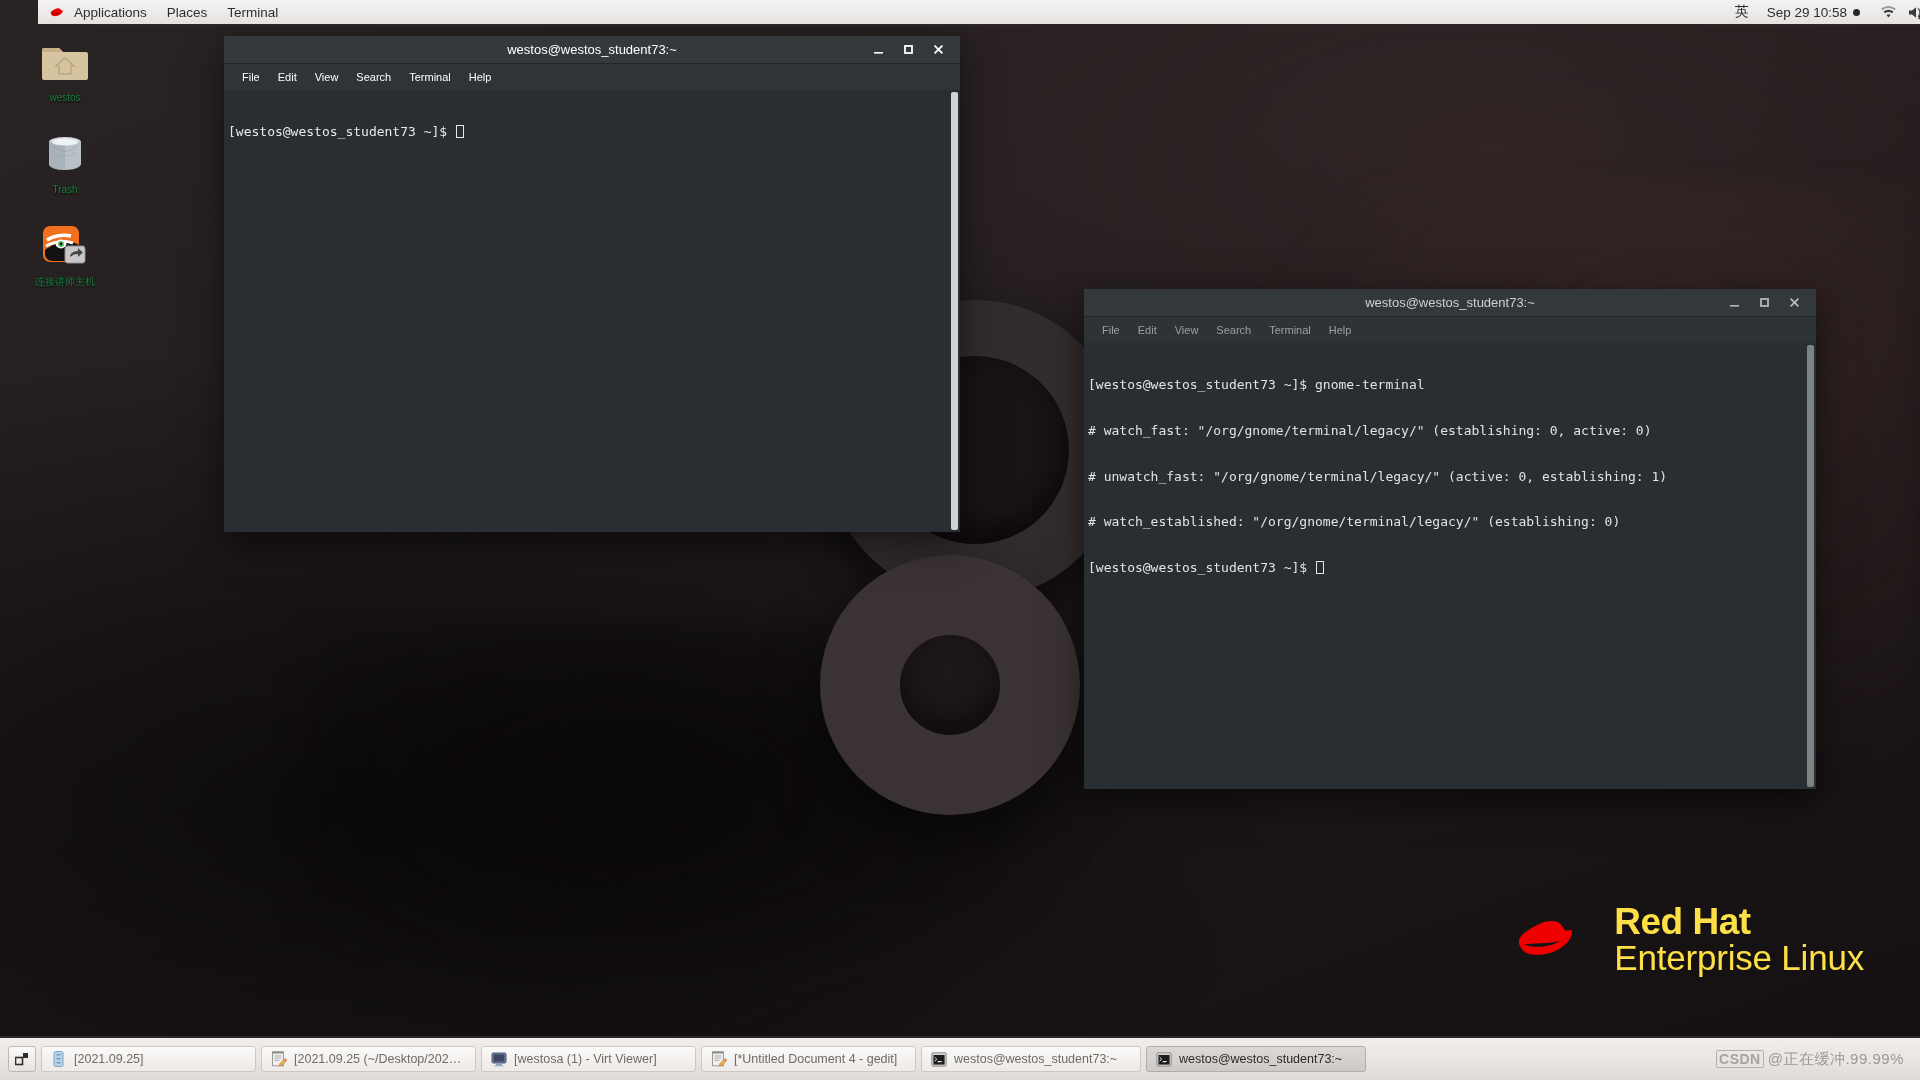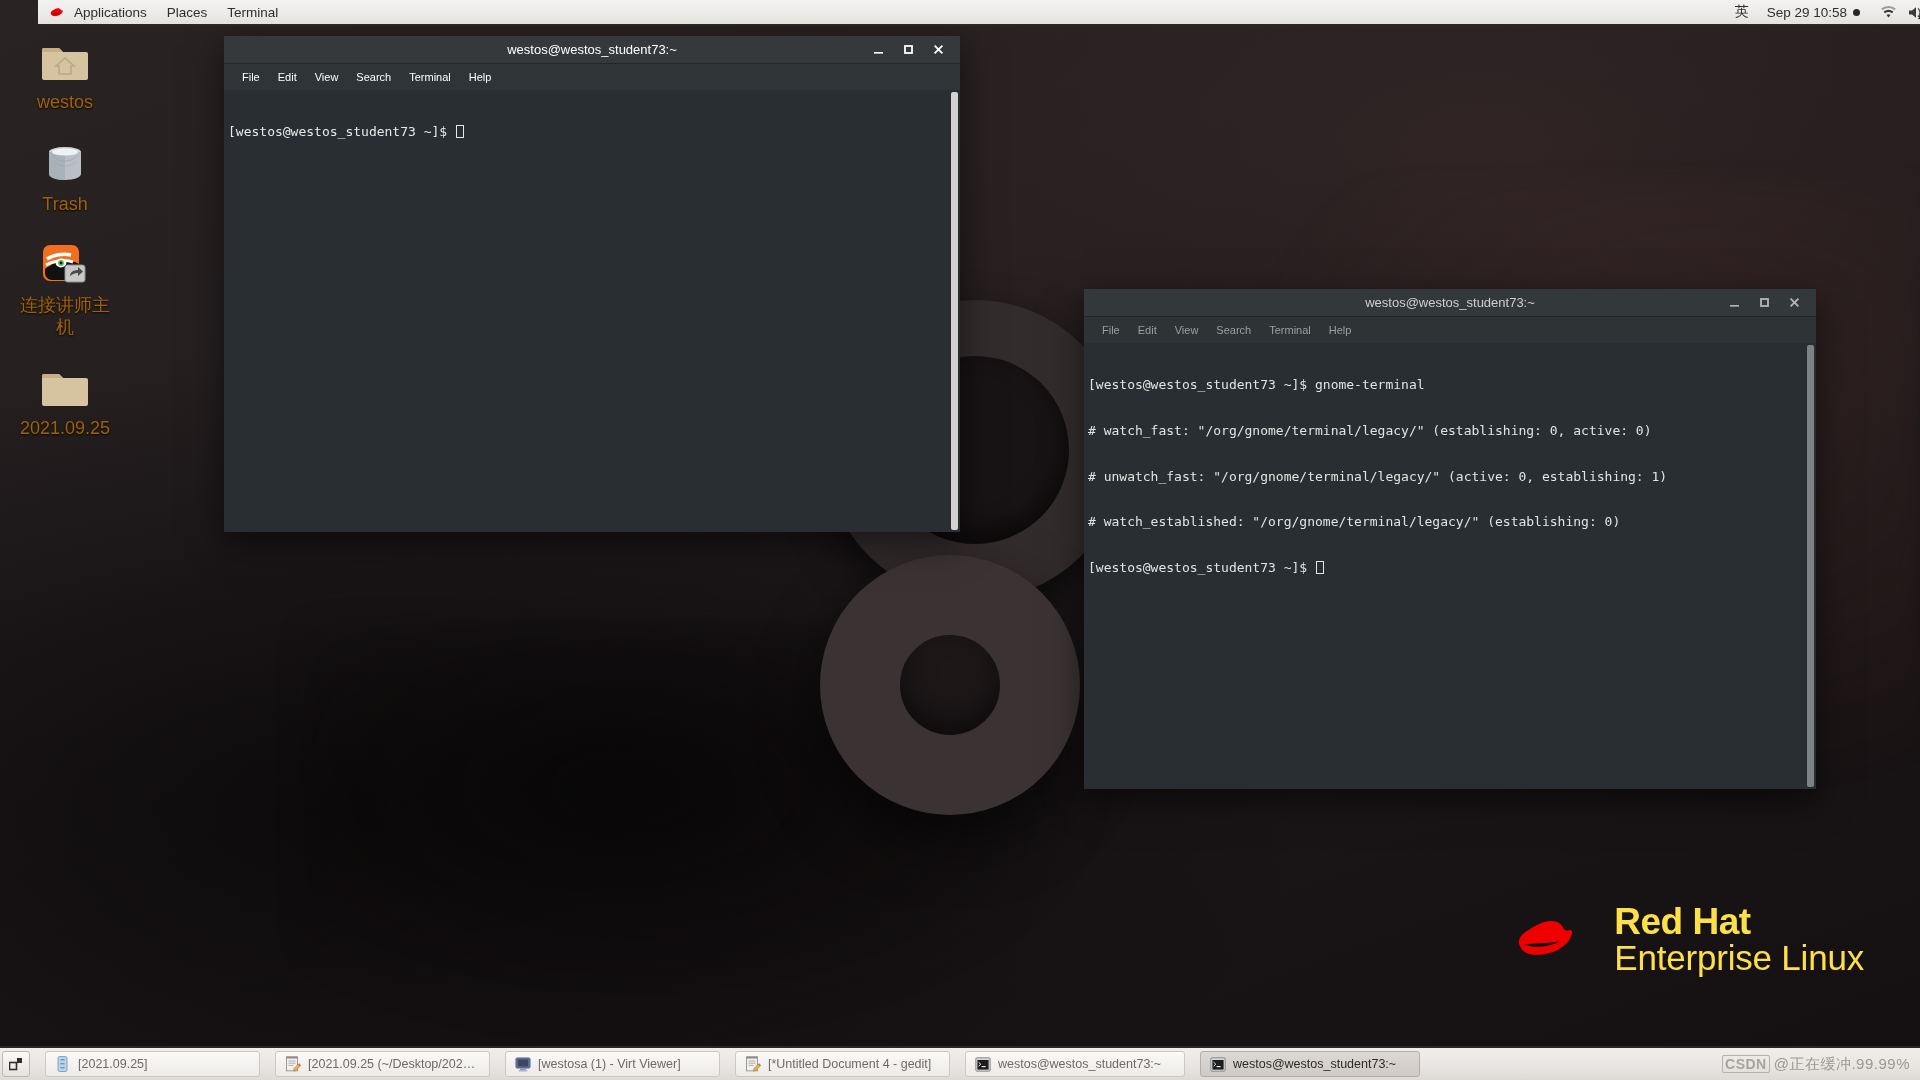--- a/index.html
+++ b/index.html
@@ -78,21 +78,21 @@
   
   #icon-layer { position: absolute; left: 0; top: 26px; width: 130px; z-index: 5; }
   .desk-icon {
     width: 108px; margin: 0 auto 14px auto;
     display: flex; flex-direction: column; align-items: center;
     padding-top: 12px;
     cursor: default;
   }
   .desk-icon .glyph { width: 52px; height: 48px; display: flex; align-items: center; justify-content: center; }
   .desk-icon .lbl {
-    margin-top: 6px; font-size: 18px; color: #a16207;
+    margin-top: 6px; font-size: 10px; color: #15803d;
     text-align: center; line-height: 1.2;
     text-shadow: 0 1px 2px rgba(0,0,0,0.9);
     max-width: 104px; word-break: break-all;
   }
 
   
   .term-window {
     position: absolute;
     box-shadow: 0 10px 34px rgba(0,0,0,0.55);
     display: flex; flex-direction: column;
@@ -162,25 +162,25 @@
     position: absolute; right: 56px; bottom: 105px;
     display: flex; align-items: center; gap: 22px;
     z-index: 4; pointer-events: none;
   }
   #brand .brandtext { color: #fde047; line-height: 0.98; }
   #brand .bt1 { font-size: 37px; font-weight: bold; letter-spacing: -0.5px; }
   #brand .bt2 { font-size: 35px; font-weight: normal; letter-spacing: -0.2px; }
 
   
   #taskbar {
-    position: absolute; left: 0; bottom: 0; width: 1920px; height: 34px;
+    position: absolute; left: 0; bottom: 0; width: 1920px; height: 44px;
     background: linear-gradient(to bottom, #f0eeec 0%, #e8e5e2 55%, #dedad6 100%);
     border-top: 2px solid #2b2526;
     display: flex; align-items: center;
-    padding: 0 2px; gap: 15px;
+    padding: 0 8px; gap: 5px;
     z-index: 50;
   }
   .show-desktop {
     width: 28px; height: 26px; flex: 0 0 28px;
     border: 1px solid #bdb8b3; border-radius: 3px;
     background: linear-gradient(to bottom, #fbfaf9, #e6e2de);
     display: flex; align-items: center; justify-content: center;
     cursor: default;
   }
   .task-btn {
@@ -319,29 +319,20 @@
         <circle cx="20" cy="20" r="3" fill="#5ec46a"></circle>
         <circle cx="20" cy="20" r="1.4" fill="#111"></circle>
         <rect x="24" y="22" width="20" height="17" rx="2.5" fill="#c8c8c8" stroke="#8f8f8f" stroke-width="1"></rect>
         <path d="M29 33c0-4 4-6 8-6v-3l5 4.5-5 4.5v-3c-4 0-6 1.5-8 3z" fill="#4a4a4a"></path>
       </svg>
     </span>
     <span class="lbl">连接讲师主机</span>
   </div>
 
 
-  <div class="desk-icon">
-    <span class="glyph">
-      <svg width="48" height="44" viewBox="0 0 48 44">
-        <path d="M3 8h15l4 4h23a2 2 0 012 2v24a2 2 0 01-2 2H3a2 2 0 01-2-2V10a2 2 0 012-2z" fill="#d6c3a0"></path>
-        <path d="M3 8h15l4 4H1V10a2 2 0 012-2z" fill="#c6ae85"></path>
-      </svg>
-    </span>
-    <span class="lbl">2021.09.25</span>
-  </div>
 </div>
 
 <div id="brand">
   <span>
     <svg width="82" height="56" viewBox="0 0 82 56">
       <path d="M10 36c-3-4 0-11 7-15C24.5 16 33 11 41.5 11c6.5 0 9.6 2.8 11.8 6.9 1.3 2.5 3.4 3 5.6 2.3 1.8-.5 3.5.2 3.2 2.4C61.6 28.2 57 34.2 50.5 38.2c-8 5-19 7.4-28.4 6.3C15 43.7 11.5 39.8 10 36z" fill="#ee0000"></path>
       <path d="M14 34c8.5 4.7 25.6 3.4 36.3-3-10.7 2.4-27 2.8-36.3 3z" fill="#141414"></path>
     </svg>
   </span>
   <span class="brandtext">

